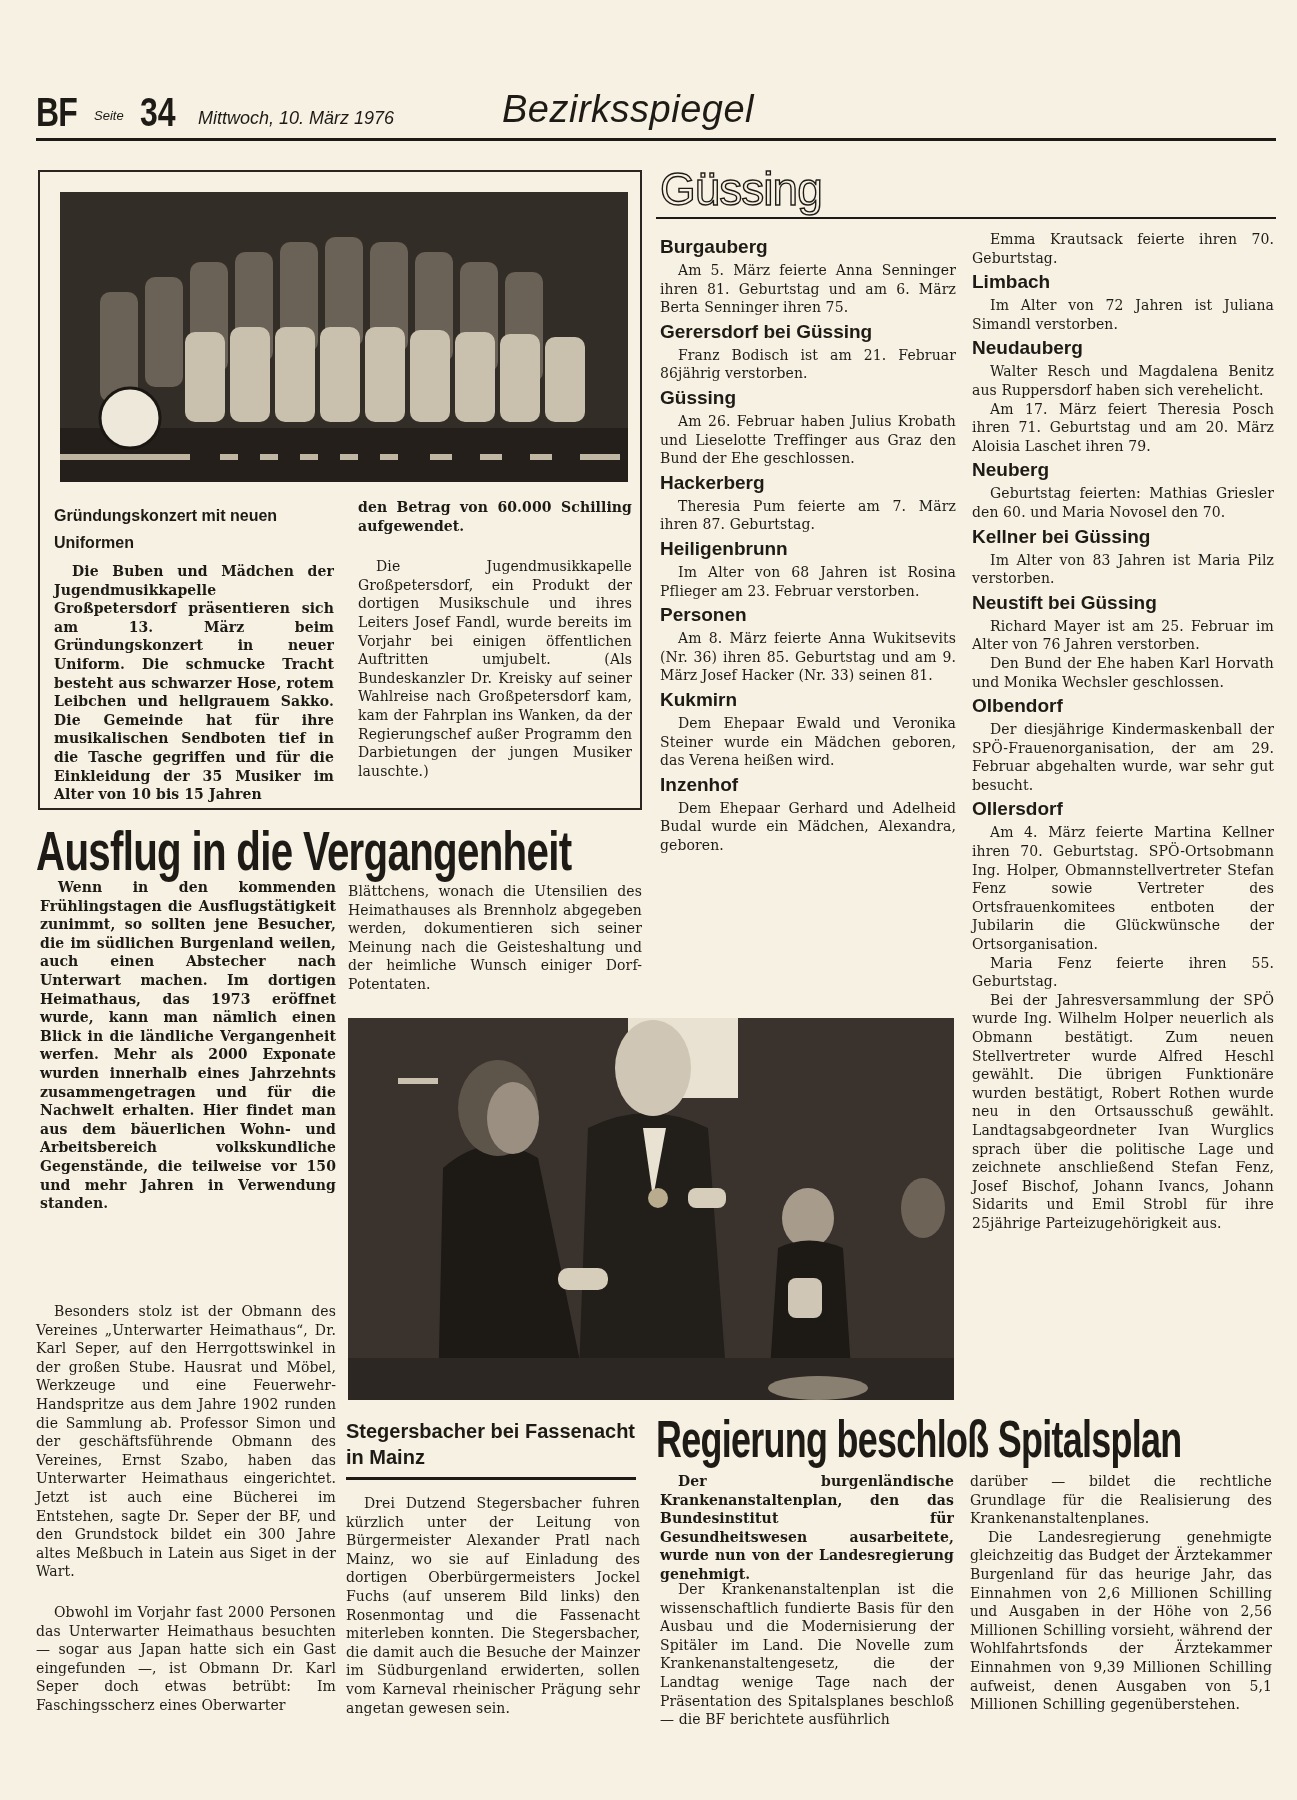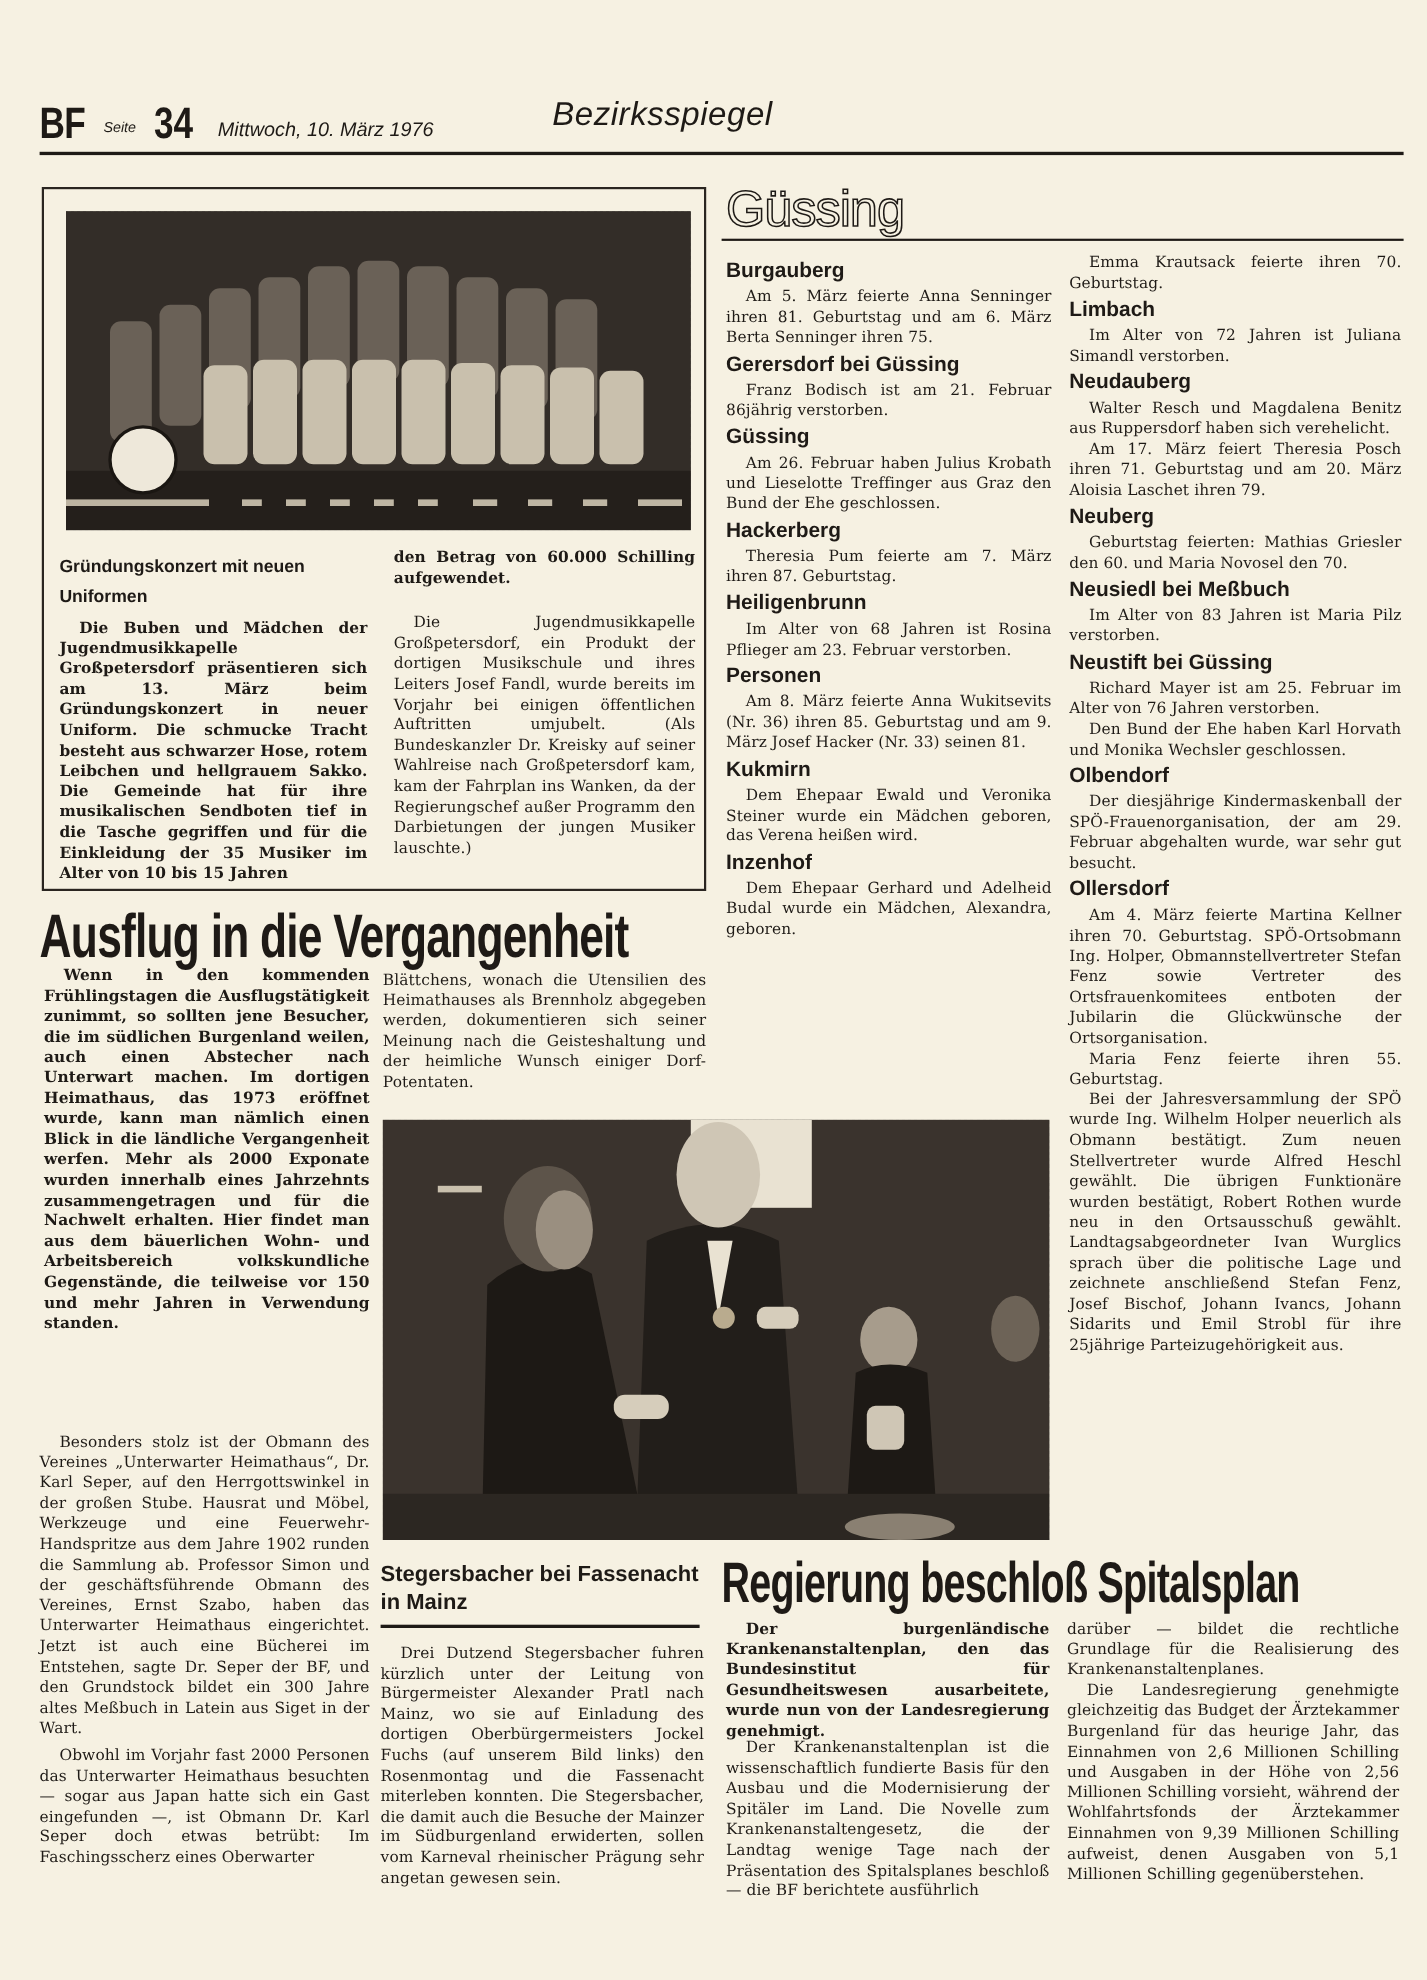--- a/index.html
+++ b/index.html
@@ -14,21 +14,21 @@
 
   
   #masthead { left: 36px; top: 88px; width: 1240px; height: 52px; }
   #mh-bf { left: 0; top: 2px; font-family: "Liberation Sans", sans-serif; font-weight: bold;
            font-size: 40px; transform: scaleX(0.8); transform-origin: left; letter-spacing: -1px; }
   #mh-seite { left: 58px; top: 20px; font-family: "Liberation Sans", sans-serif; font-style: italic; font-size: 13px; }
   #mh-num { left: 104px; top: 2px; font-family: "Liberation Sans", sans-serif; font-weight: bold;
             font-size: 40px; transform: scaleX(0.8); transform-origin: left; }
   #mh-date { left: 162px; top: 20px; font-family: "Liberation Sans", sans-serif; font-style: italic; font-size: 18px; }
   #mh-section { left: 466px; top: 0px; font-family: "Liberation Sans", sans-serif; font-style: italic;
-                font-size: 30px; letter-spacing: 0.5px; }
+                font-size: 38px; letter-spacing: 0.5px; }
   #mh-rule { left: 36px; top: 138px; width: 1240px; height: 3px; background: #1e1a16; }
 
   
   #box1 { left: 38px; top: 170px; width: 604px; height: 640px; border: 2px solid #2a2520; }
   #photo-band { left: 20px; top: 20px; width: 568px; height: 290px; overflow: hidden;
                 background: repeating-linear-gradient(45deg, #2b2622 0 2px, #3a342e 2px 4px); }
   #box1-h { left: 14px; top: 330px; width: 290px; font-size: 16px; line-height: 27px; }
   #box1-lead { left: 14px; top: 390px; width: 280px; }
   #box1-col2 { left: 318px; top: 326px; width: 274px; }
 
@@ -183,21 +183,21 @@
       <div class="entry">
         <h3 class="place">Neudauberg</h3>
         <p class="body-text">Walter Resch und Magdalena Benitz aus Ruppersdorf haben sich verehelicht.</p>
         <p class="body-text">Am 17. März feiert Theresia Posch ihren 71. Geburtstag und am 20. März Aloisia Laschet ihren 79.</p>
       </div>
       <div class="entry">
         <h3 class="place">Neuberg</h3>
         <p class="body-text">Geburtstag feierten: Mathias Griesler den 60. und Maria Novosel den 70.</p>
       </div>
       <div class="entry">
-        <h3 class="place">Neusiedl bei Meßbuch</h3>
+        <h3 class="place">Kellner bei Güssing</h3>
         <p class="body-text">Im Alter von 83 Jahren ist Maria Pilz verstorben.</p>
       </div>
       <div class="entry">
         <h3 class="place">Neustift bei Güssing</h3>
         <p class="body-text">Richard Mayer ist am 25. Februar im Alter von 76 Jahren verstorben.</p>
         <p class="body-text">Den Bund der Ehe haben Karl Horvath und Monika Wechsler geschlossen.</p>
       </div>
       <div class="entry">
         <h3 class="place">Olbendorf</h3>
         <p class="body-text">Der diesjährige Kindermaskenball der SPÖ-Frauenorganisation, der am 29. Februar abgehalten wurde, war sehr gut besucht.</p>
@@ -210,21 +210,21 @@
       </div>
     </div>
 </div>
 
 <h1 id="ausflug-h" class="abs">Ausflug in die Vergangenheit</h1>
 <div id="ausflug-lead" class="abs">
   <p class="body-text bold-text">Wenn in den kommenden Frühlingstagen die Ausflugstätigkeit zunimmt, so sollten jene Besucher, die im südlichen Burgenland weilen, auch einen Abstecher nach Unterwart machen. Im dortigen Heimathaus, das 1973 eröffnet wurde, kann man nämlich einen Blick in die ländliche Vergangenheit werfen. Mehr als 2000 Exponate wurden innerhalb eines Jahrzehnts zusammengetragen und für die Nachwelt erhalten. Hier findet man aus dem bäuerlichen Wohn- und Arbeitsbereich volkskundliche Gegenstände, die teilweise vor 150 und mehr Jahren in Verwendung standen.</p>
 </div>
 <div id="ausflug-body" class="abs">
   <p class="body-text">Besonders stolz ist der Obmann des Vereines „Unterwarter Heimathaus“, Dr. Karl Seper, auf den Herrgottswinkel in der großen Stube. Hausrat und Möbel, Werkzeuge und eine Feuerwehr-Handspritze aus dem Jahre 1902 runden die Sammlung ab. Professor Simon und der geschäftsführende Obmann des Vereines, Ernst Szabo, haben das Unterwarter Heimathaus eingerichtet. Jetzt ist auch eine Bücherei im Entstehen, sagte Dr. Seper der BF, und den Grundstock bildet ein 300 Jahre altes Meßbuch in Latein aus Siget in der Wart.</p>
-  <p class="body-text" style="margin-top:6px">Obwohl im Vorjahr fast 2000 Personen das Unterwarter Heimathaus besuchten — sogar aus Japan hatte sich ein Gast eingefunden —, ist Obmann Dr. Karl Seper doch etwas betrübt: Im Faschingsscherz eines Oberwarter</p>
+  <p class="body-text" style="margin-top:22px">Obwohl im Vorjahr fast 2000 Personen das Unterwarter Heimathaus besuchten — sogar aus Japan hatte sich ein Gast eingefunden —, ist Obmann Dr. Karl Seper doch etwas betrübt: Im Faschingsscherz eines Oberwarter</p>
 </div>
 <div id="ausflug-col2" class="abs">
   <p class="body-text" style="text-indent:0">Blättchens, wonach die Utensilien des Heimathauses als Brennholz abgegeben werden, dokumentieren sich seiner Meinung nach die Geisteshaltung und der heimliche Wunsch einiger Dorf-Potentaten.</p>
 </div>
 
 <div id="photo2" class="abs" title="Oberbürgermeister Jockel Fuchs begrüßt Stegersbacher Delegation">
   <svg width="606" height="382" viewBox="0 0 606 382">
     <rect x="0" y="0" width="606" height="382" fill="#3a332d"></rect>
     <rect x="280" y="0" width="110" height="80" fill="#e9e2d2"></rect>
     <rect x="50" y="60" width="40" height="6" fill="#c9c0ad"></rect>

